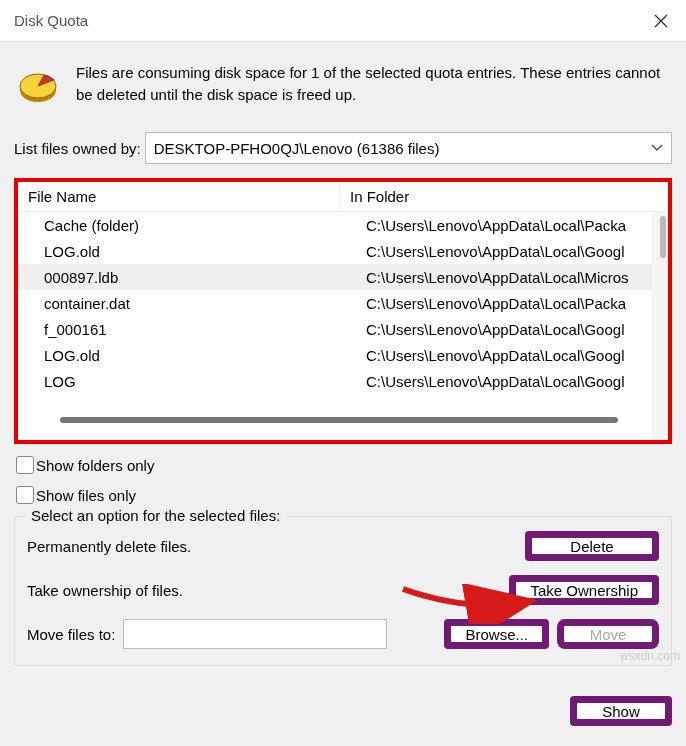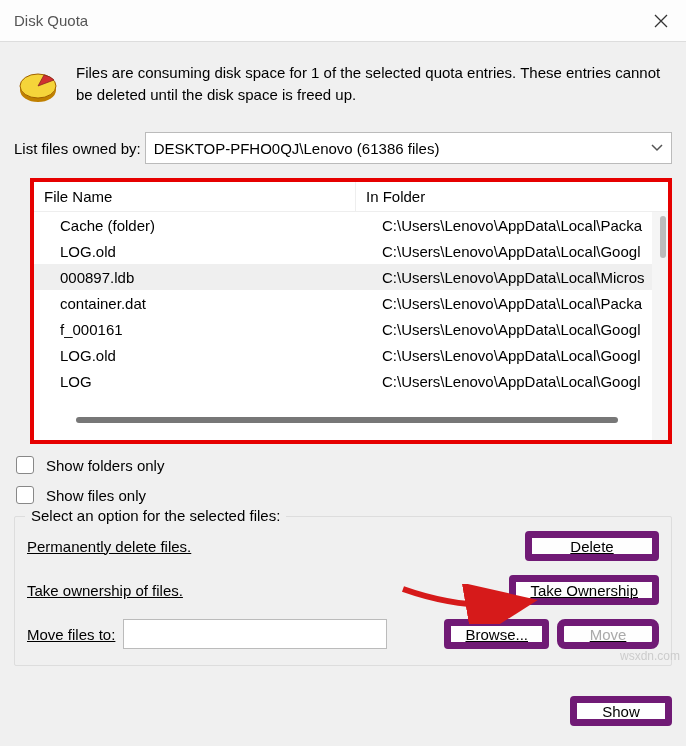--- a/index.html
+++ b/index.html
@@ -9,38 +9,38 @@
     .title { font-size: 15px; color: #555; }
     .close-btn { width: 50px; height: 42px; display: flex; align-items: center; justify-content: center; color: #555; font-size: 16px; }
     .content { padding: 20px 14px 14px 14px; }
     .info-row { display: flex; gap: 14px; margin-bottom: 22px; align-items: flex-start; }
     .pac-icon { width: 48px; height: 48px; flex-shrink: 0; }
     .info-text { font-size: 15px; color: #000; line-height: 1.45; }
     .owned-row { display: flex; align-items: center; gap: 4px; margin-bottom: 14px; }
     .owned-row label { font-size: 15px; }
     .owned-select { flex: 1; height: 32px; border: 1px solid #bbb; background: #fff; padding: 0 8px; display: flex; align-items: center; justify-content: space-between; font-size: 15px; }
     .chev { color: #666; font-size: 12px; }
-    .file-box { border: 4px solid #e60000; background: #fff; height: 266px; position: relative; overflow: hidden; margin-left: 16px; }
+    .file-box { border: 4px solid #e60000; background: #fff; height: 266px; position: relative; overflow: hidden; }
     .file-header { display: flex; height: 30px; border-bottom: 1px solid #eee; }
     .fh-col { padding: 6px 10px; font-size: 15px; color: #000; }
     .fh-name { width: 322px; border-right: 1px solid #eee; }
     .fh-folder { flex: 1; }
     .file-list { }
     .file-row { display: flex; height: 26px; align-items: center; font-size: 15px; }
     .file-row.selected { background: #efefef; }
     .fc { padding: 0 26px; white-space: nowrap; overflow: hidden; }
     .fc-name { width: 322px; }
     .fc-folder { flex: 1; }
     .scroll-v { position: absolute; right: 0; top: 30px; bottom: 0; width: 16px; background: #f5f5f5; }
     .scroll-thumb-v { position: absolute; right: 2px; top: 4px; width: 6px; height: 42px; background: #bbb; border-radius: 3px; }
     .scroll-h { position: absolute; left: 28px; right: 28px; bottom: 10px; height: 6px; background: #777; border-radius: 3px; }
     .scroll-h-track { position: absolute; left: 14px; right: 22px; bottom: 7px; height: 12px; }
-    .check-row { display: flex; align-items: center; gap: 12px; margin: 12px 2px; font-size: 15px; }
+    .check-row { display: flex; align-items: center; gap: 2px; margin: 12px 2px; font-size: 15px; }
     .checkbox { width: 18px; height: 18px; border: 1px solid #888; border-radius: 3px; background: #fff; }
-    .group { border: 1px solid #ddd; border-radius: 2px; padding: 14px 12px 16px 12px; margin-top: 6px; position: relative; text-decoration: underline; }
+    .group { border: 1px solid #ddd; border-radius: 2px; padding: 14px 12px 16px 12px; margin-top: 6px; position: relative; }
     .group-label { position: absolute; top: -10px; left: 10px; background: #f0f0f0; padding: 0 6px; font-size: 15px; }
     .grow { display: flex; align-items: center; margin-bottom: 14px; height: 30px; }
     .gtext { font-size: 15px; flex: 1; }
     .btn { height: 30px; min-width: 134px; border: 7px solid #701a75; border-radius: 4px; background: #fefefe; font-size: 15px; display: flex; align-items: center; justify-content: center; padding: 0 14px; }
     .btn.disabled { color: #aaa; border-radius: 8px; }
     .move-input { width: 264px; height: 30px; border: 1px solid #bbb; background: #fff; margin-right: 10px; }
     .browse-btn { min-width: 102px; margin-right: 8px; }
     .footer { display: flex; justify-content: flex-end; padding: 16px 14px 0 14px; }
     .arrow { position: absolute; left: 398px; top: 584px; pointer-events: none; }
     .watermark { position: absolute; right: 6px; bottom: 83px; font-size: 12px; color: #ccc; }

